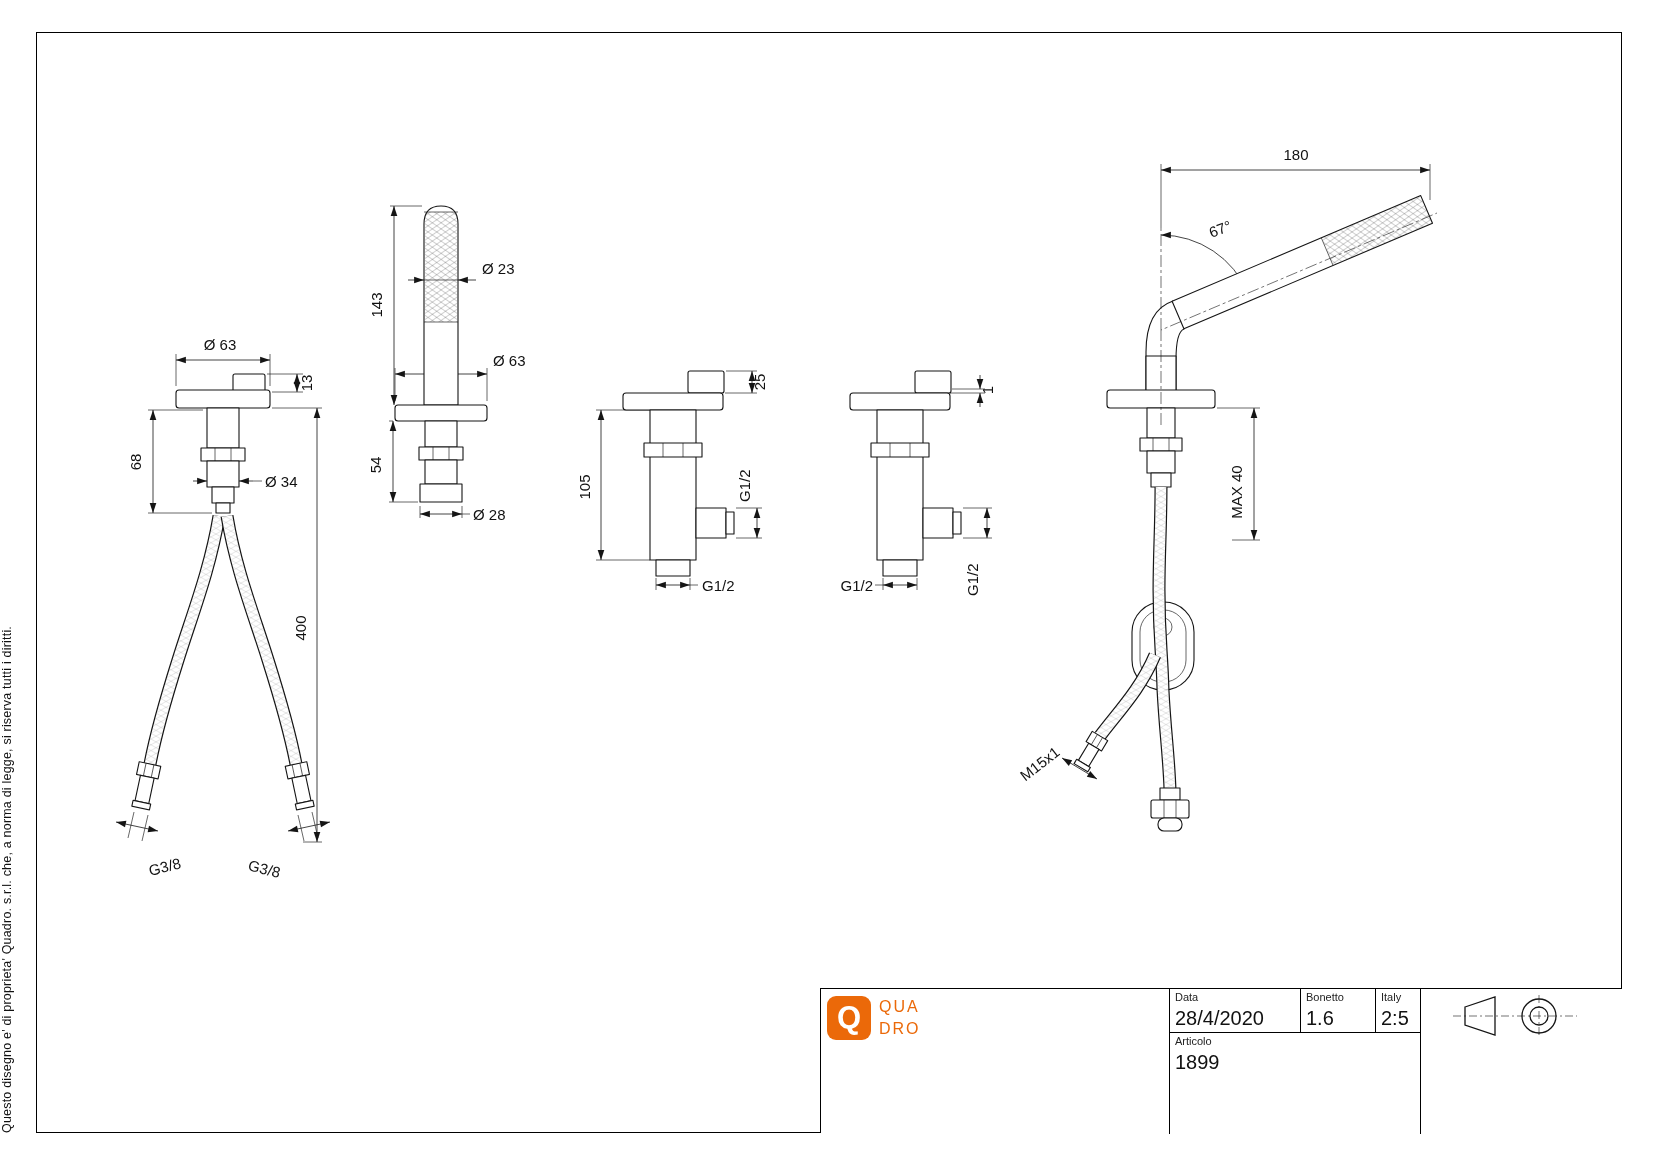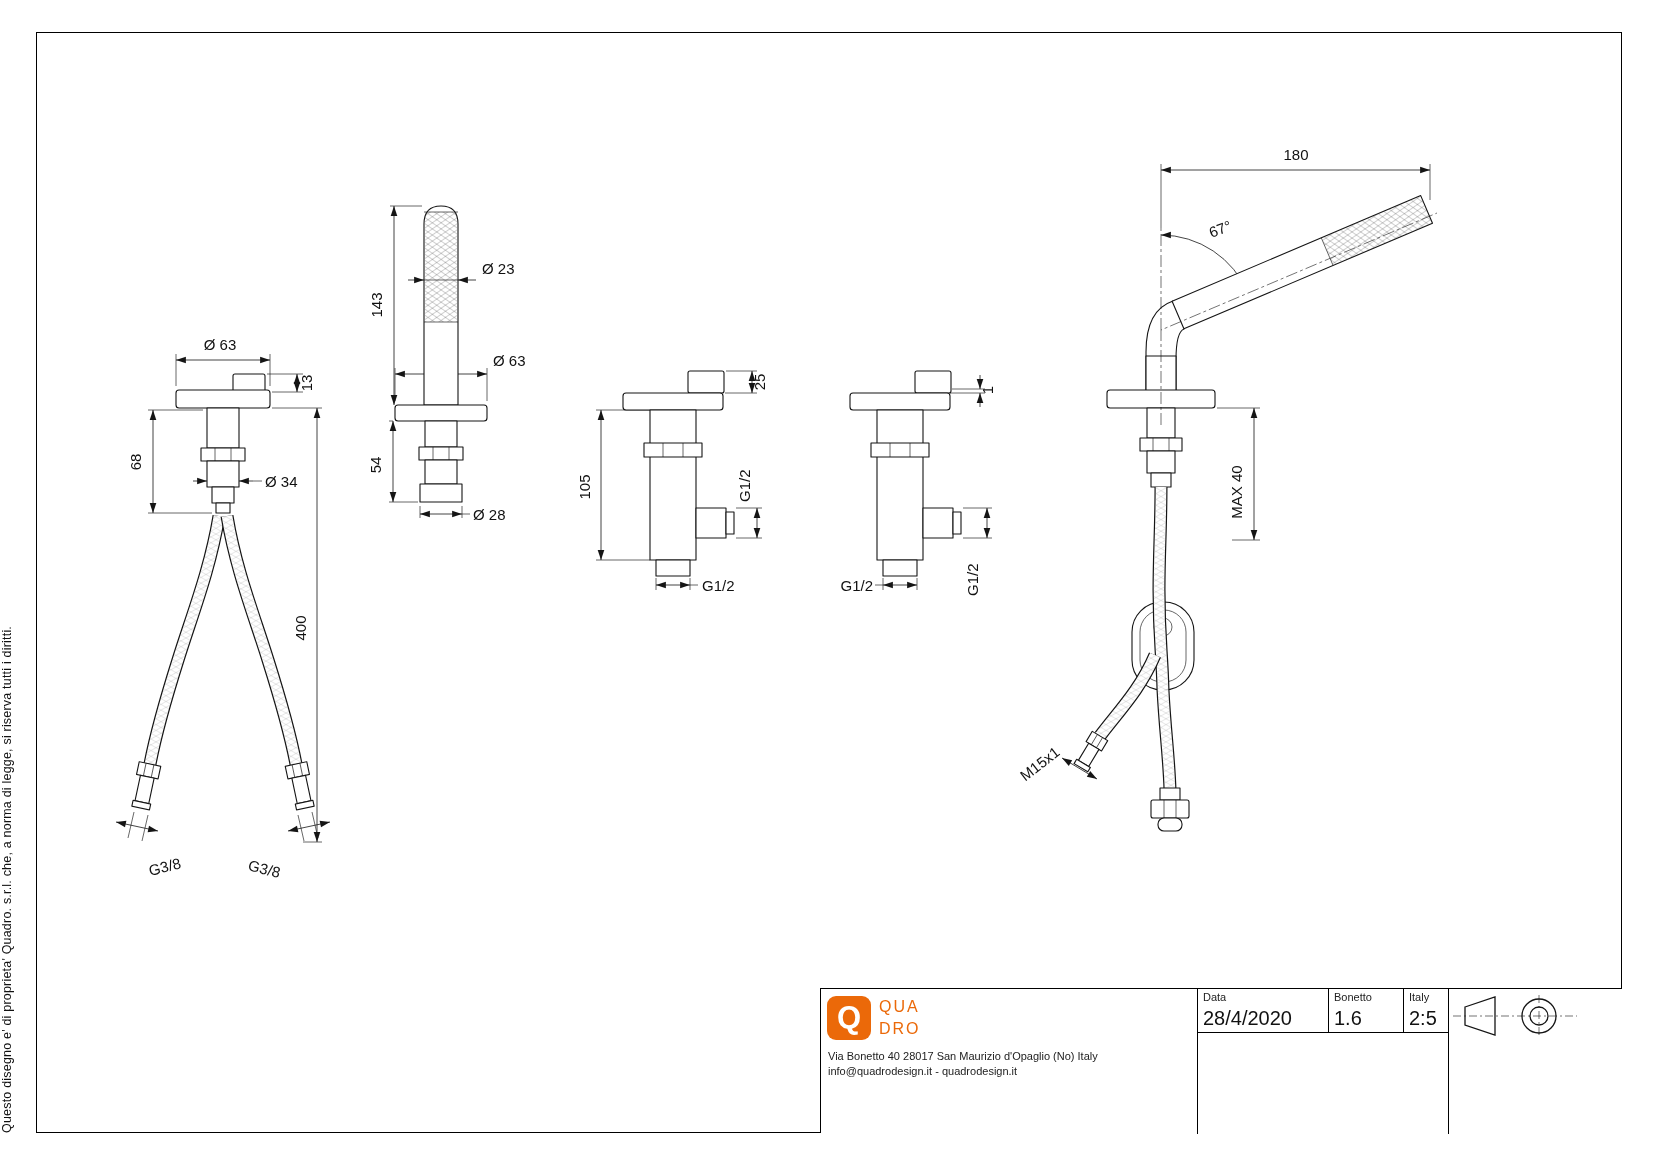--- a/index.html
+++ b/index.html
@@ -18,21 +18,21 @@
   .arrE{marker-end:url(#arr)}
   .hoseO{fill:none;stroke:#151515;stroke-width:13}
   .hoseI{fill:none;stroke:#fff;stroke-width:10.6}
   .hoseB{fill:none;stroke:url(#braidA);stroke-width:10.6}
   .hoseB2{fill:none;stroke:url(#braidB);stroke-width:10.6}
   
   .title-block{position:absolute;left:820px;top:988px;width:802px;height:145px;border-top:1.4px solid #000;border-left:1.4px solid #000;background:#fff}
   .q-mark{position:absolute;left:6px;top:7px;width:44px;height:44px;background:#EB6909;border-radius:9px;color:#fff;font-weight:bold;font-size:31px;display:flex;align-items:center;justify-content:center}
   .q-text{position:absolute;left:58px;top:7px;color:#EB6909;font-weight:normal;font-size:16px;line-height:22px;letter-spacing:2px}
   .tb-address{position:absolute;left:7px;top:60px;font-size:11px;line-height:15px;color:#222}
-  .tb-table{position:absolute;left:376px;top:0;width:252px;height:145px;border-left:1.2px solid #000;border-right:1.2px solid #000}
+  .tb-table{position:absolute;left:348px;top:0;width:252px;height:145px;border-left:1.2px solid #000;border-right:1.2px solid #000}
   .tb-row1{display:flex;height:44px;border-bottom:1.2px solid #000}
   .tb-cell{height:100%}
   .c-data{width:130px}
   .c-ver{width:75px;border-left:1.2px solid #000}
   .c-scala{flex:1;border-left:1.2px solid #000}
   .tb-h{font-size:11px;padding:2px 5px;color:#222}
   .tb-v{font-size:20px;padding:2px 5px}
   .proj-symbol{position:absolute;left:630px;top:4px}
   .sym{fill:none;stroke:#151515;stroke-width:1.3}
   .cl-sym{stroke:#151515;stroke-width:.6;stroke-dasharray:8 3 2 3}
@@ -318,40 +318,40 @@
 </svg>
 
 <div class="title-block">
   <div class="q-mark">
     <span>Q</span>
   </div>
   <div class="q-text">
     <div>QUA</div>
     <div>DRO</div>
   </div>
-  <div class="tb-address">
-    <div>Via Bonetto 40  28017 San Maurizio d'Opaglio (No) Italy</div>
-    <div>info@quadrodesign.it  -  quadrodesign.it</div>
-  </div>
 
   <div class="tb-table">
     <div class="tb-row1">
       <div class="tb-cell c-data">
         <div class="tb-h">Data</div>
         <div class="tb-v">28/4/2020</div>
       </div>
       <div class="tb-cell c-ver">
         <div class="tb-h">Bonetto</div>
         <div class="tb-v">1.6</div>
       </div>
       <div class="tb-cell c-scala">
         <div class="tb-h">Italy</div>
         <div class="tb-v">2:5</div>
       </div>
     </div>
+    <div class="tb-row2">
+      <div class="tb-h">Articolo</div>
+      <div class="tb-v">1899</div>
+    </div>
   </div>
 
   <svg class="proj-symbol" width="130" height="46" viewBox="0 0 130 46">
     <line class="cl-sym" x1="2" y1="23" x2="126" y2="23"></line>
     <path class="sym" d="M14,14 L44,4 L44,42 L14,32 Z"></path>
     <circle class="sym" cx="88" cy="23" r="17"></circle>
     <circle class="sym" cx="88" cy="23" r="9"></circle>
     <line class="cl-sym" x1="88" y1="2" x2="88" y2="44"></line>
   </svg>
 </div>

